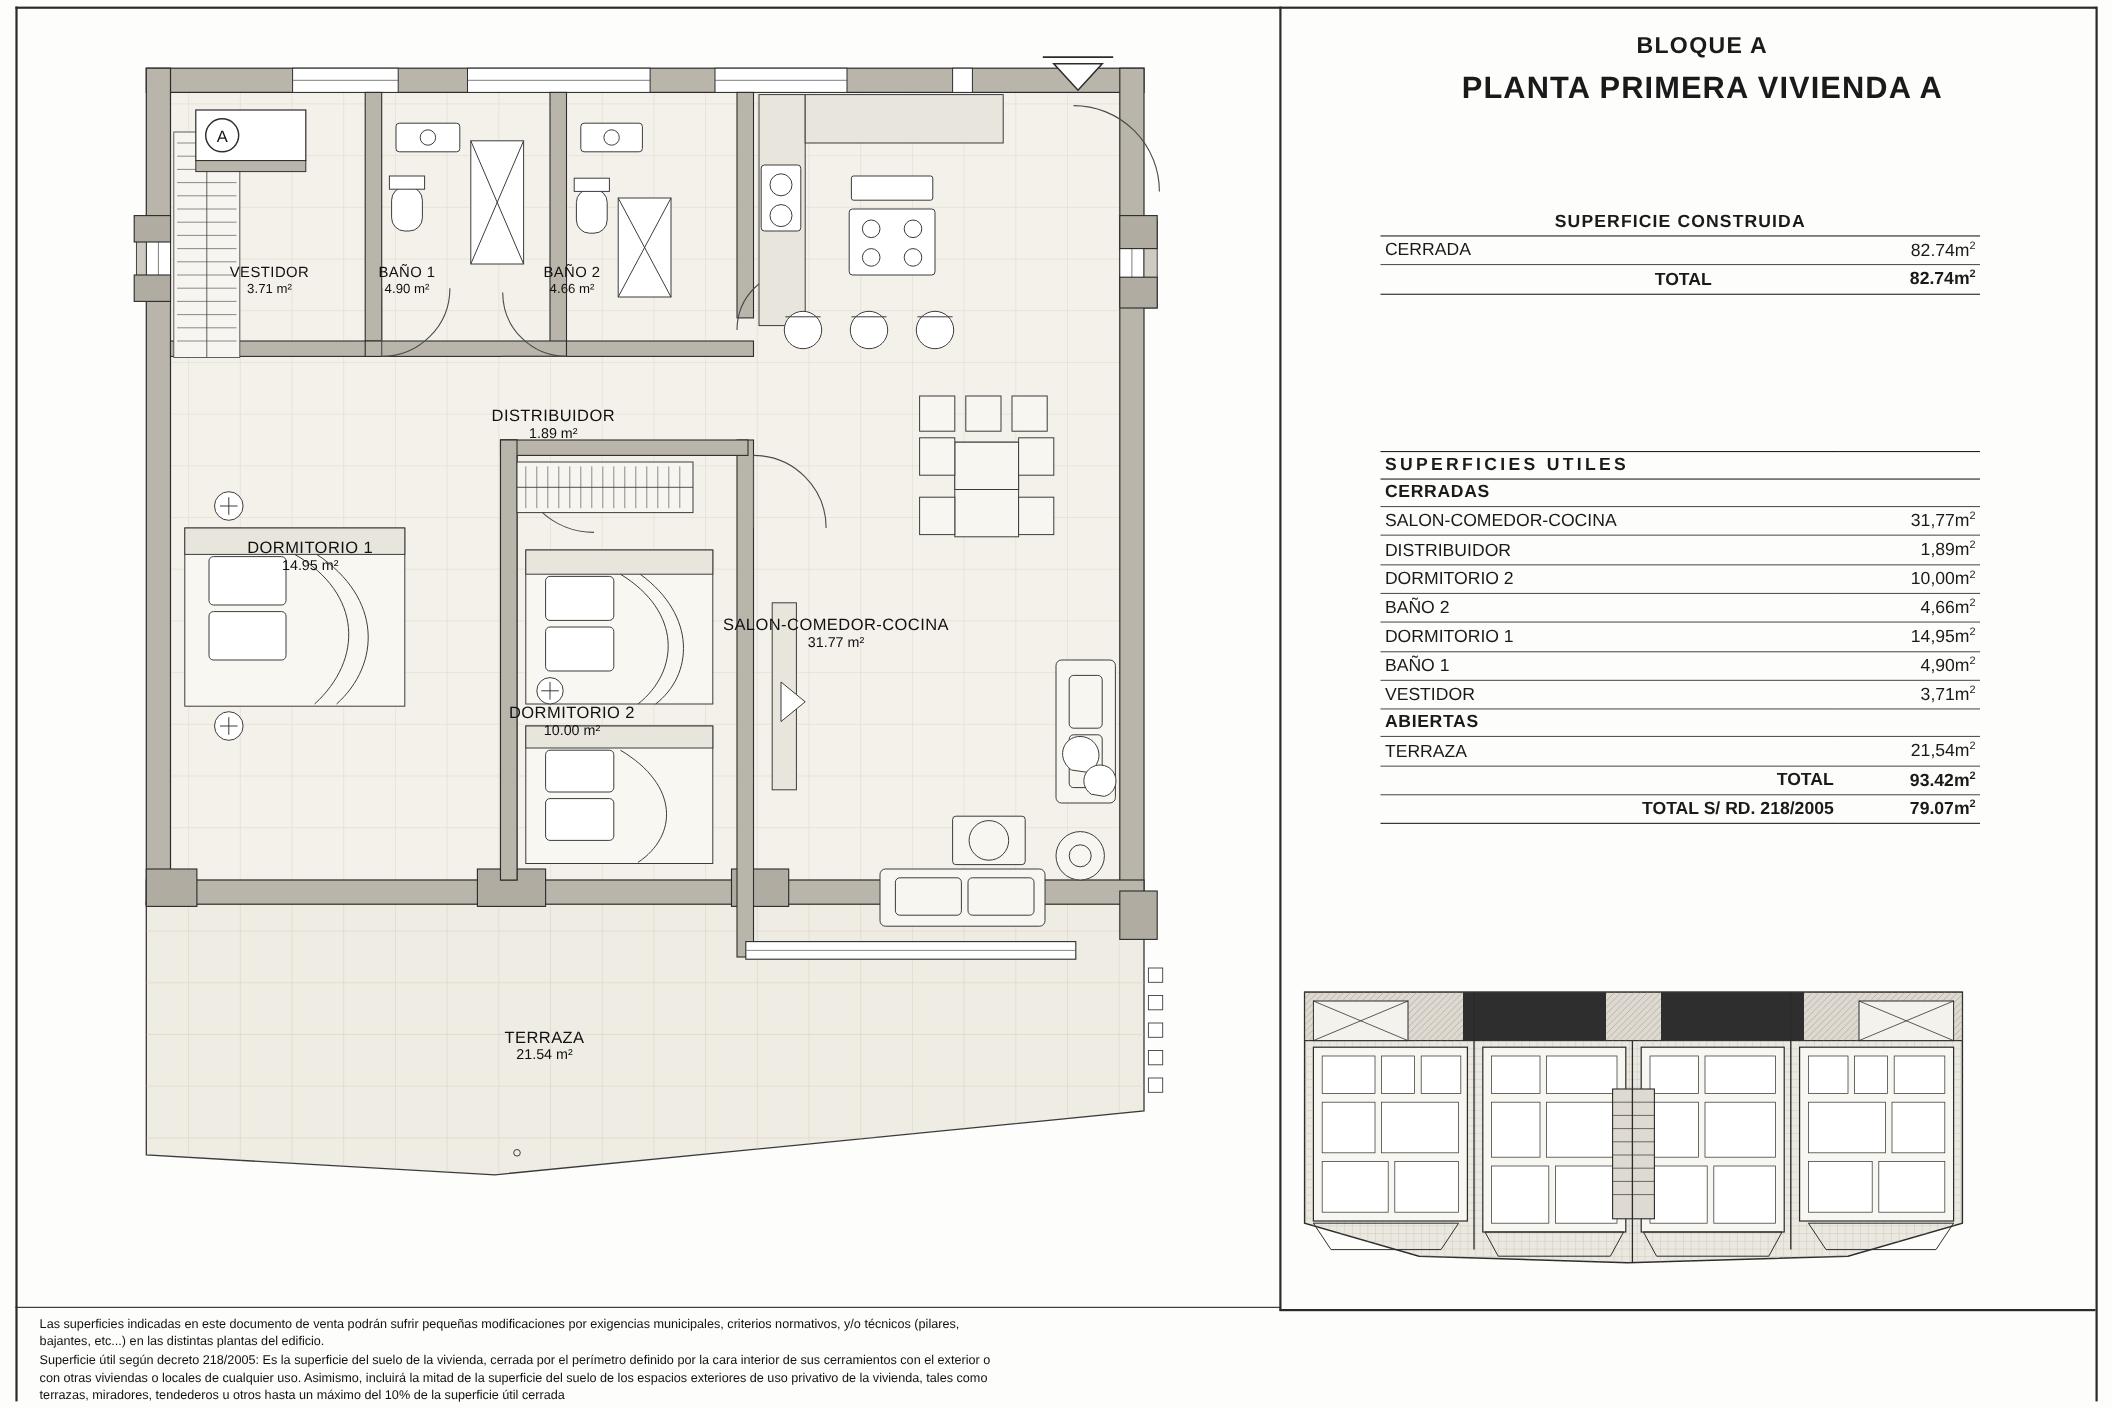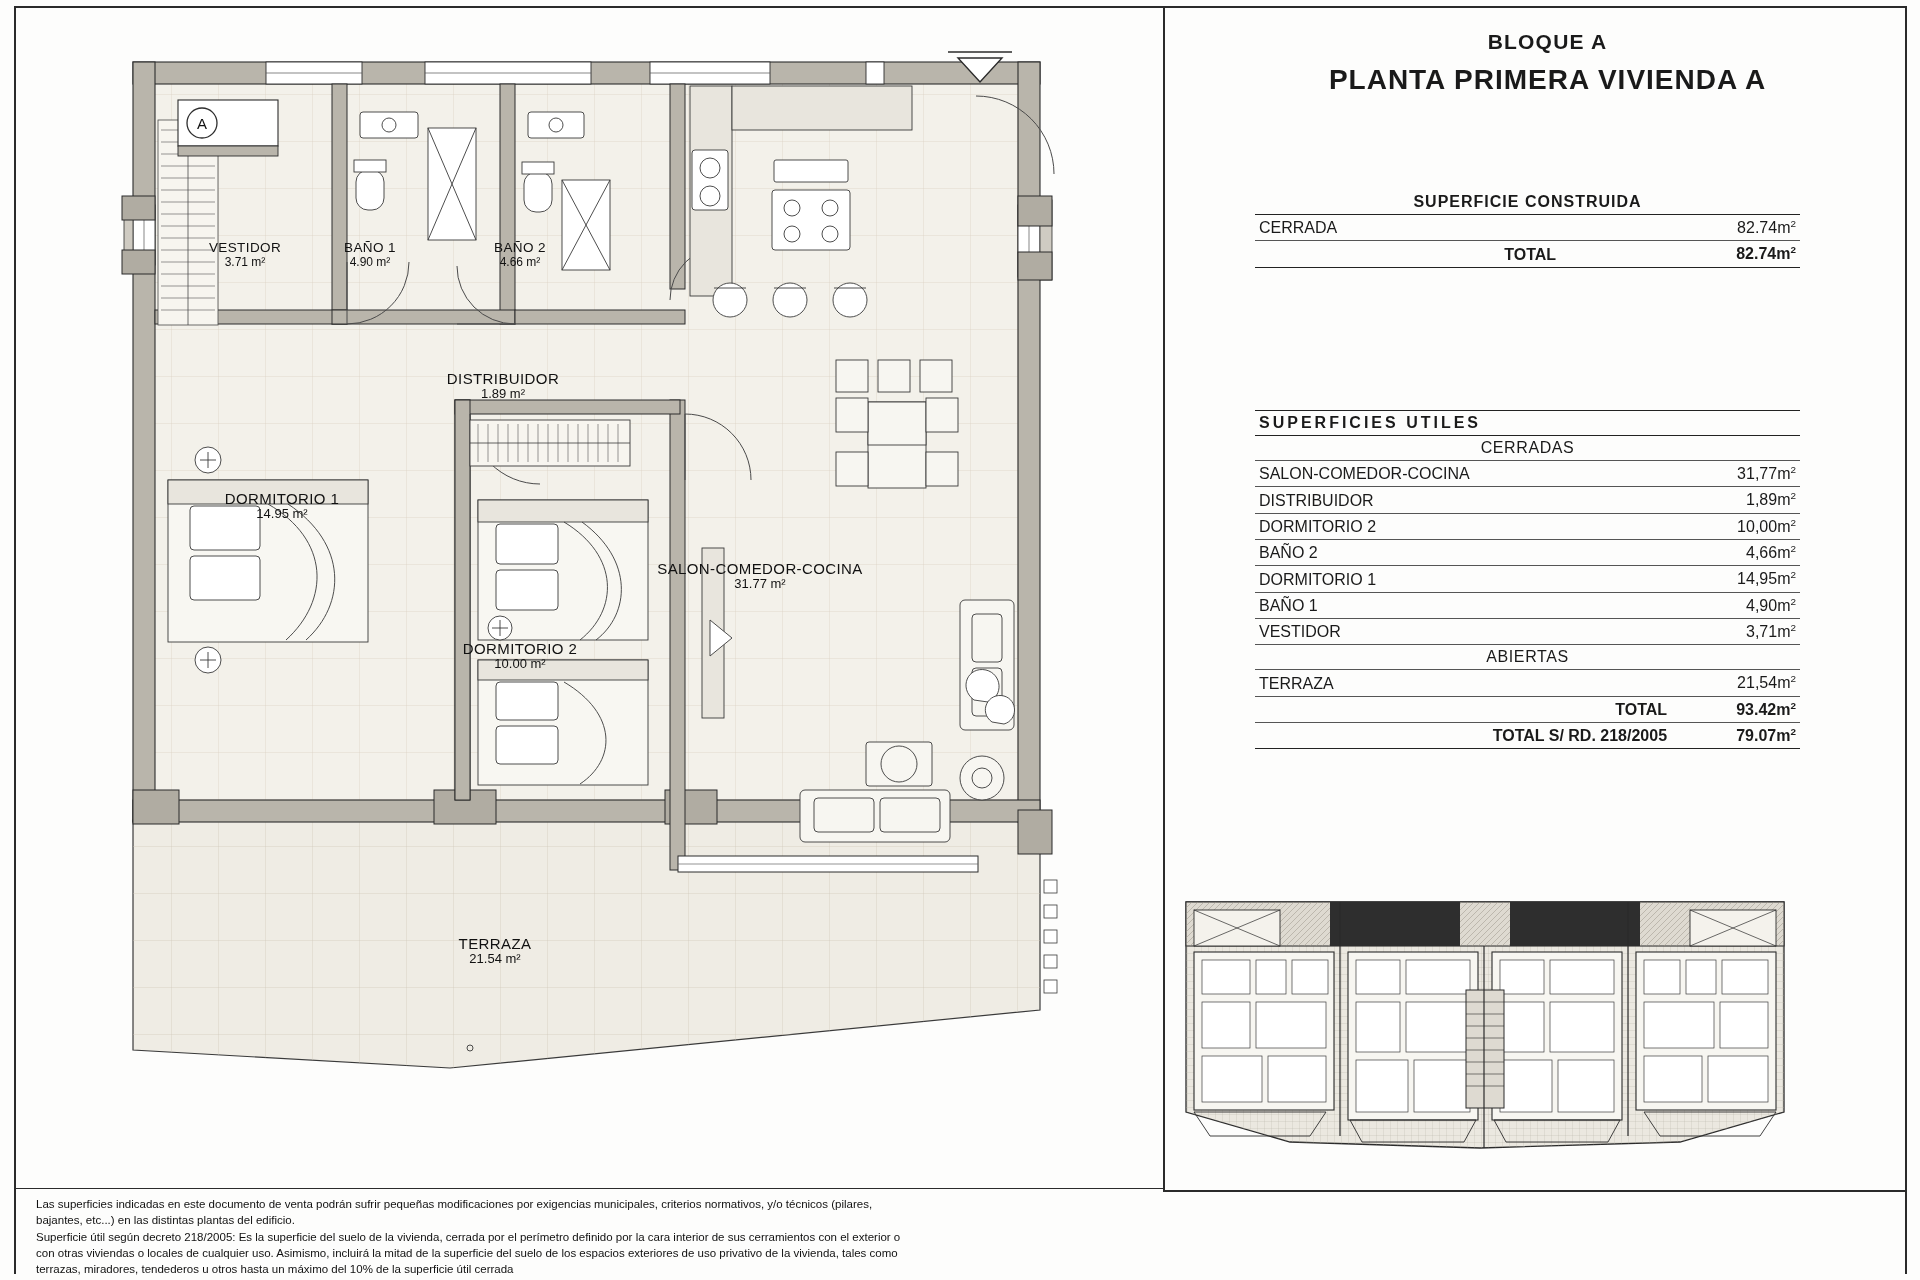--- a/index.html
+++ b/index.html
@@ -46,21 +46,21 @@
 
   .table-wrap { position:absolute; left:80px; width:545px; }
   .tbl { width:100%; border-collapse:collapse; }
   .tbl td { padding:3px 4px 3px 4px; font-size:16px; vertical-align:bottom; }
   .tbl td.val { text-align:right; white-space:nowrap; }
   .rule-top td { border-top:1.6px solid #222; }
   .rule-bot td { border-bottom:1px solid #555; }
   .rule-bot-strong td { border-bottom:1.6px solid #222;margin-top:40px; }
   .hdr-center { text-align:center; font-weight:bold; font-size:19px; letter-spacing:1px; padding:6px 0 7px 0; }
   .hdr-wide { text-align:left; font-weight:bold; font-size:20px; letter-spacing:3px; padding:6px 0 8px 0; }
-  .sub { font-weight:normal; font-size:16px; letter-spacing:0.6px;text-align:center; }
+  .sub { font-weight:bold; font-size:16px; letter-spacing:0.6px; }
   .big-r { font-weight:bold; font-size:19px; text-align:right; }
   sup { font-size:0.62em; vertical-align:super; }
 
   
   #keyplan { position:absolute; left:1180px; top:890px; width:610px; height:270px; }
 
   
   #notes {
     position:absolute; left:36px; top:1196px; width:880px;
     font-size:11.5px; line-height:1.42; color:#111;

